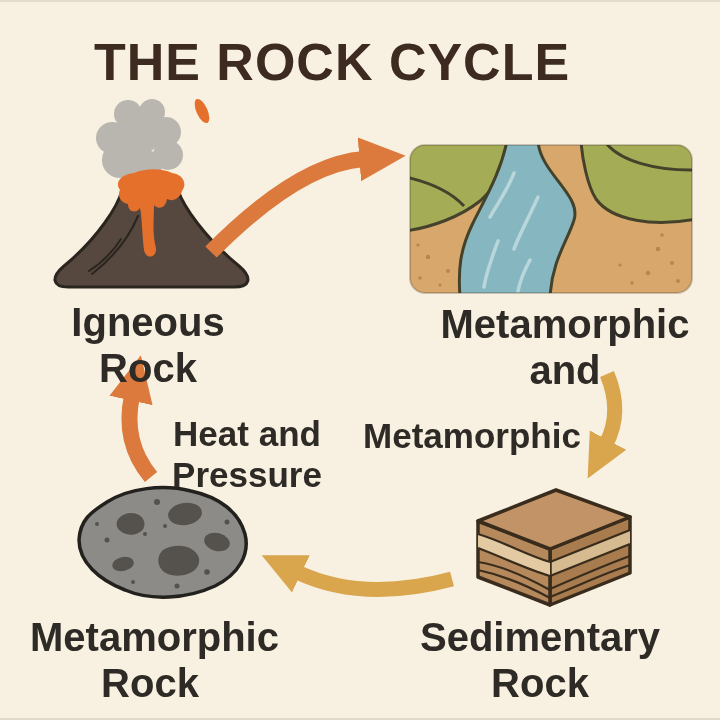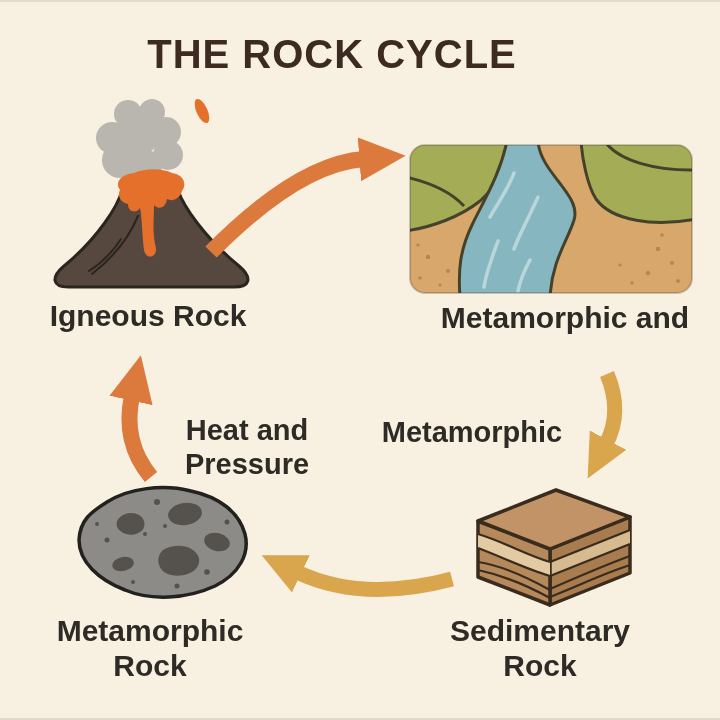--- a/index.html
+++ b/index.html
@@ -9,31 +9,31 @@
     background:var(--background,#f8f1e2);
   }
   .canvas{
     position:relative;width:720px;height:720px;
     background:var(--background,#f8f1e2);
     box-shadow:inset 0 2px 0 rgba(60,45,30,.10), inset 0 -2px 0 rgba(60,45,30,.12);
   }
   .title{
     position:absolute;top:32px;left:0;width:664px;margin:0;
     text-align:center;
-    font-size:40px;font-weight:800;letter-spacing:1px;
+    font-size:52px;font-weight:800;letter-spacing:1px;
     color:var(--title-text,#3d2b22);
   }
   .scene{position:absolute;left:0;top:0;}
   .label{
     position:absolute;text-align:center;
     font-weight:700;color:var(--label-text,#2e2a25);
     line-height:1.16;
   }
-  .stage{font-size:30px;}
-  .process{font-size:29px;}
+  .stage{font-size:40px;}
+  .process{font-size:35px;}
   .ln{display:block;}
   .arrow-orange{stroke:var(--arrow-orange,#dc7a3e);fill:none;}
   .arrow-gold{stroke:var(--arrow-gold,#d9a54d);fill:none;}
   .ah-orange{fill:var(--arrow-orange,#dc7a3e);}
   .ah-gold{fill:var(--arrow-gold,#d9a54d);}
 </style>
 </head>
 <body>
 
 <div class="canvas">

